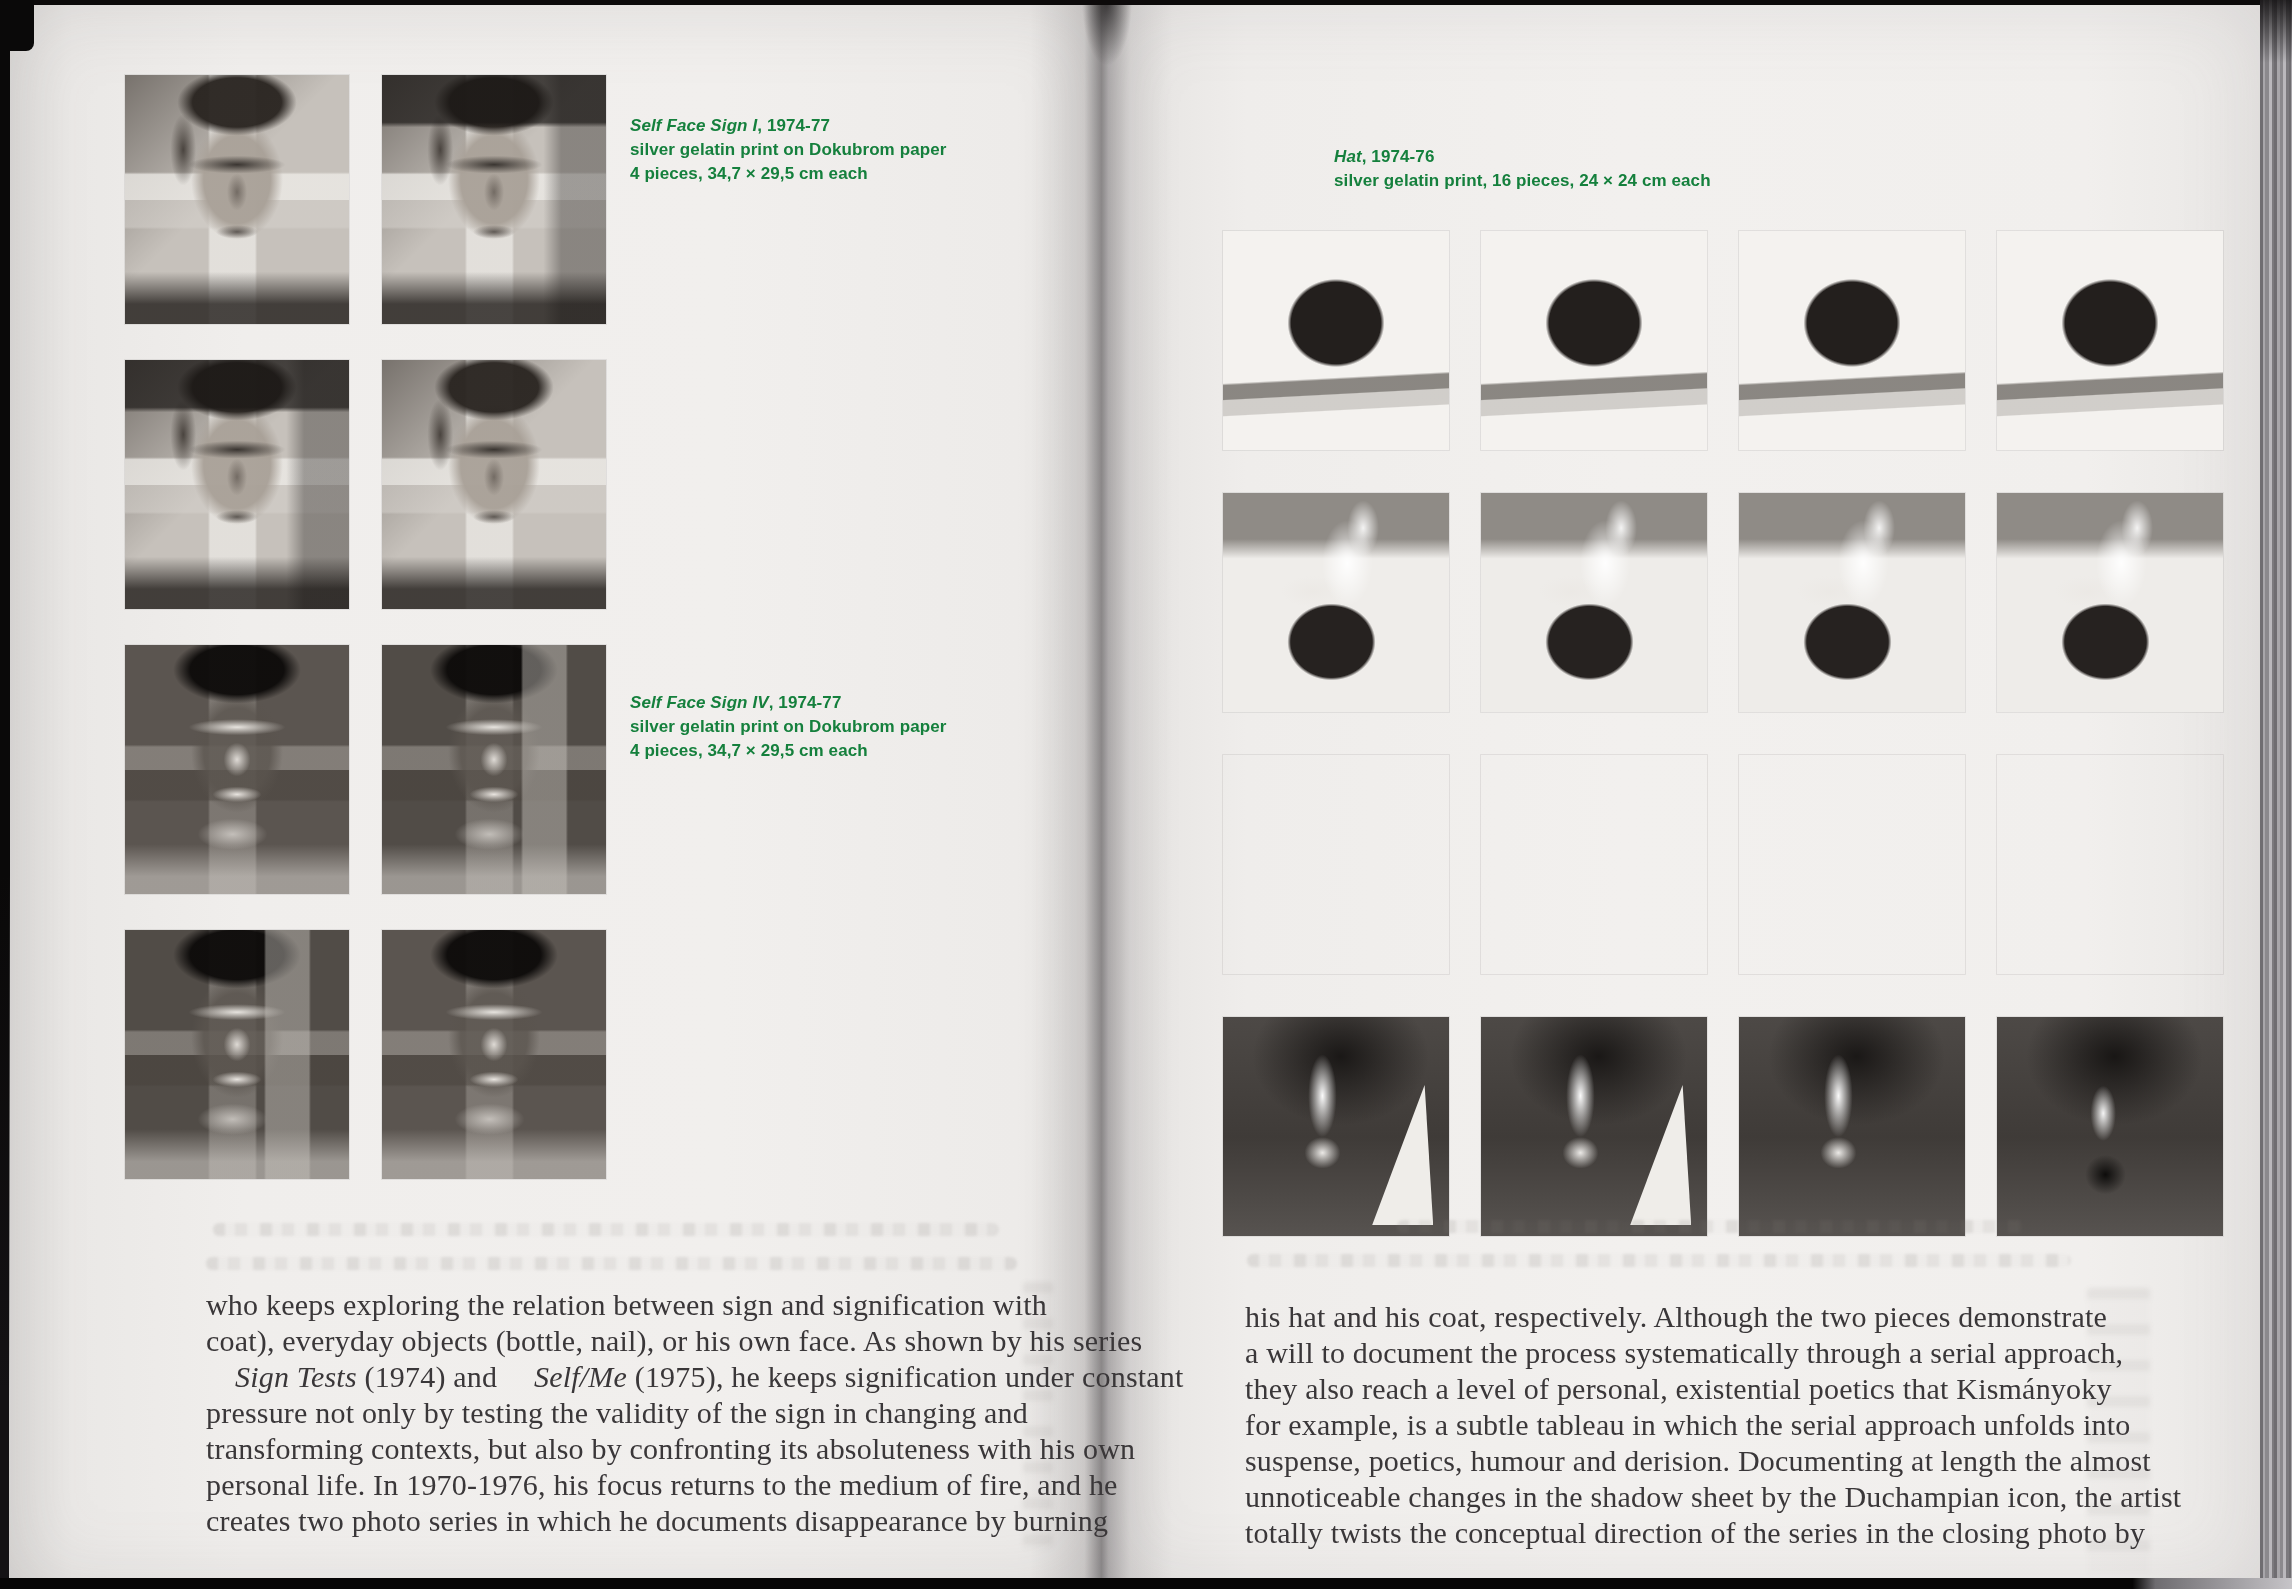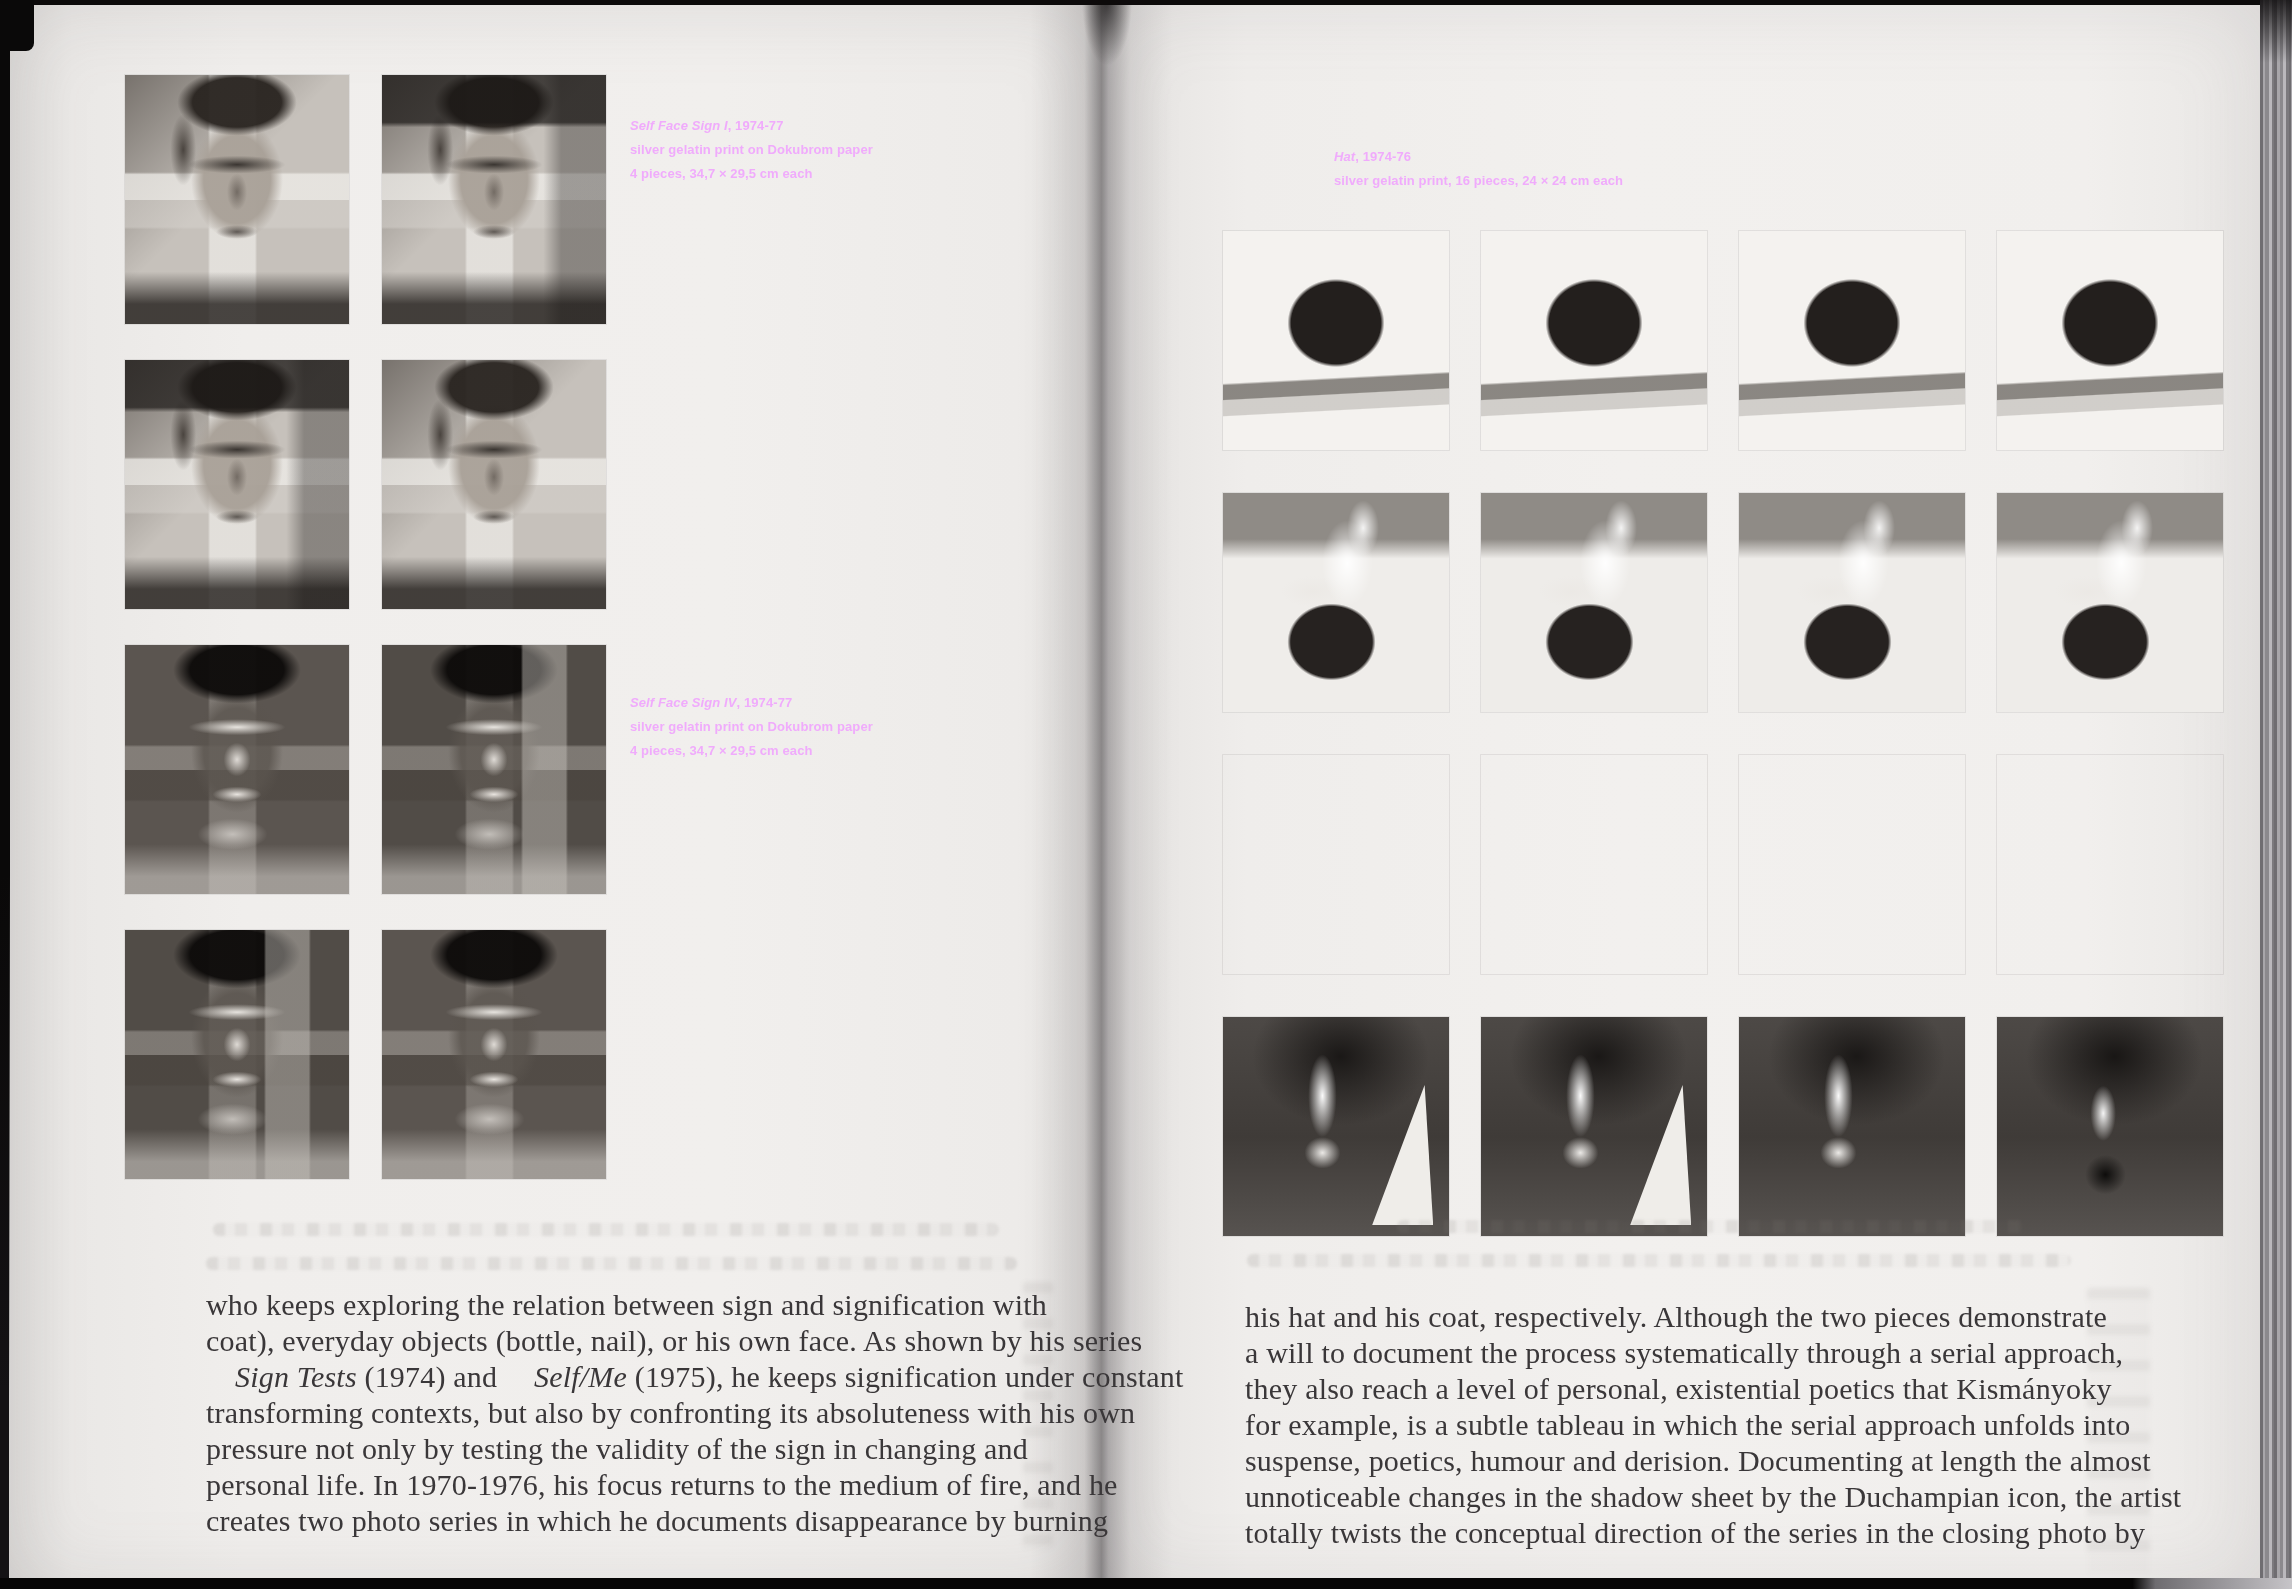--- a/index.html
+++ b/index.html
@@ -134,21 +134,21 @@
     background:
       radial-gradient(ellipse 8% 18% at 47% 44%,rgba(255,255,255,.95),rgba(255,255,255,0) 70%),
       radial-gradient(ellipse 12% 12% at 48% 72%,rgba(10,9,8,.95),rgba(10,9,8,0) 75%),
       radial-gradient(ellipse 52% 42% at 52% 18%,rgba(16,14,13,.85),rgba(16,14,13,0) 75%),
       linear-gradient(180deg,#4d4946 0,#3f3b38 55%,#575350 100%),
       #44403d;
   }
   
   .caption{
     position:absolute;font-family:"Liberation Sans", sans-serif;
-    font-weight:700;font-size:13px;line-height:24px;color:#f0abfc;letter-spacing:0.1px;
+    font-weight:700;font-size:17px;line-height:24px;color:#15803d;letter-spacing:0.1px;
   }
   .cap-title{font-style:italic;}
   
   .body-text{position:absolute;font-size:30px;line-height:36px;color:#3a3739;letter-spacing:0.2px;}
   .tline{white-space:nowrap;height:36px;}
   .it{font-style:italic;margin-left:29px;}
   
   .ghost{
     position:absolute;height:13.4px;border-radius:6.3px;filter:blur(1.8px);opacity:.55;
     background:repeating-linear-gradient(90deg,rgba(125,120,116,.30) 0 11.6px,rgba(125,120,116,.06) 11.6px 21.5px,rgba(125,120,116,.22) 21.5px 34px,rgba(125,120,116,.04) 34px 47px);
@@ -219,22 +219,22 @@
   <div class="ghost" style="left:206px;top:1257px;width:811px;"></div>
   <div class="ghost" style="left:1397px;top:1220px;width:627px;"></div>
   <div class="ghost" style="left:1247px;top:1254px;width:824px;"></div>
   <div class="ghost v" style="left:1023px;top:1282px;height:269px;"></div>
   <div class="ghost v" style="left:2087px;top:1288px;height:287px;width:63px;"></div>
 
   <div class="body-text" id="left-body" style="left:206px;top:1287px;width:815px;">
       <div class="tline"><span>who keeps exploring the relation between sign and signification with</span></div>
       <div class="tline"><span>coat), everyday objects (bottle, nail), or his own face. As shown by his series</span></div>
       <div class="tline"><span class="it">Sign Tests</span><span> (1974) and </span><span class="it">Self/Me</span><span> (1975), he keeps signification under constant</span></div>
+      <div class="tline"><span>pressure not only by testing the validity of the sign in changing and</span></div>
       <div class="tline"><span>transforming contexts, but also by confronting its absoluteness with his own</span></div>
-      <div class="tline"><span>pressure not only by testing the validity of the sign in changing and</span></div>
       <div class="tline"><span>personal life. In 1970-1976, his focus returns to the medium of fire, and he</span></div>
       <div class="tline"><span>creates two photo series in which he documents disappearance by burning</span></div>
     </div>
   <div class="body-text" id="right-body" style="left:1245px;top:1299px;width:833px;">
       <div class="tline"><span>his hat and his coat, respectively. Although the two pieces demonstrate</span></div>
       <div class="tline"><span>a will to document the process systematically through a serial approach,</span></div>
       <div class="tline"><span>they also reach a level of personal, existential poetics that Kismányoky</span></div>
       <div class="tline"><span>for example, is a subtle tableau in which the serial approach unfolds into</span></div>
       <div class="tline"><span>suspense, poetics, humour and derision. Documenting at length the almost</span></div>
       <div class="tline"><span>unnoticeable changes in the shadow sheet by the Duchampian icon, the artist</span></div>

